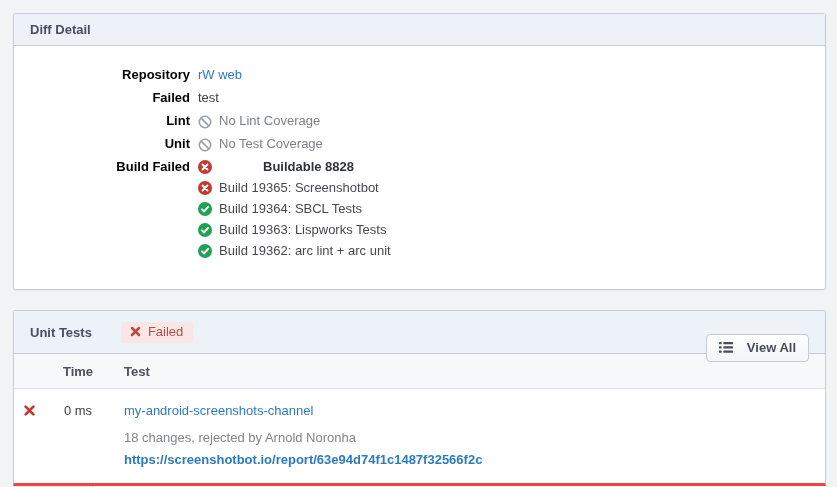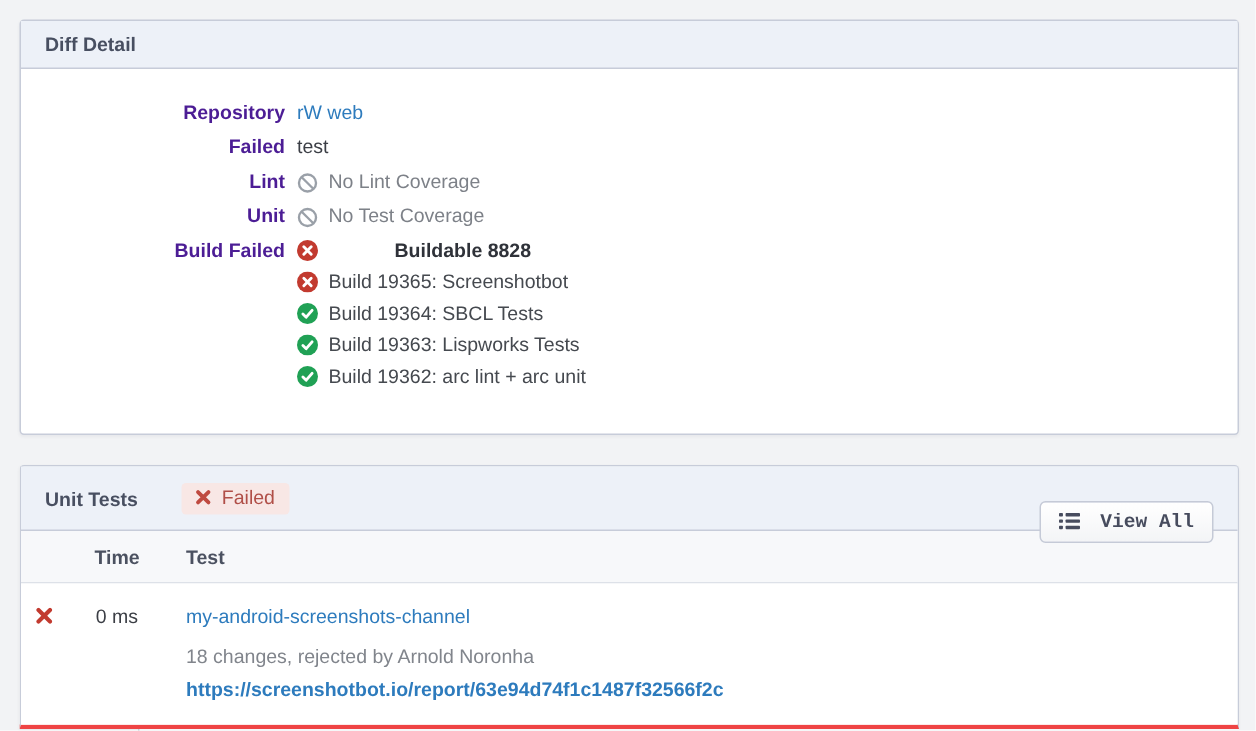--- a/index.html
+++ b/index.html
@@ -28,21 +28,21 @@
   }
   #diff-panel { margin-top: 13px; }
   #diff-panel .panel-hd { height: 32px; }
   #diff-panel .panel-bd { padding: 21px 16px 18px 0; min-height: 236px; }
 
   .prow { display: flex; align-items: flex-start; margin-bottom: 7px; line-height: 16px; }
   .plabel {
     flex: 0 0 176px;
     text-align: right;
     font-weight: bold;
-    color: #4c1d95;
+    color: #000000;
   }
   .pvalue { margin-left: 8px; display: flex; align-items: center; }
   .muted { color: #7d8188; }
   a.lnk { color: #2d7bbd; text-decoration: none; cursor: pointer; }
   .icn { display: inline-flex; flex: none; margin-right: 7px; position: relative; top: 1px; }
 
   .builds .brow { display: flex; align-items: flex-start; line-height: 16px; margin-bottom: 5px; }
   .btext { color: #45494f; }
   .btext.strong { font-weight: bold; color: #2f3239; padding-left: 44px; }
 
@@ -55,21 +55,21 @@
     color: #b04f48;
     font-weight: normal;
     padding: 3px 10px 4px 9px;
     border-radius: 3px;
     line-height: 14px;
   }
   .badge .icn { margin-right: 7px; top: 0; }
   .spacer { flex: 1; }
   .btn {
     display: inline-flex; align-items: center; gap: 7px;
-    font-family: Liberation Mono, monospace;
+    font-family: Liberation Sans, sans-serif;
     font-size: 13px; font-weight: bold; color: #474c5e;
     background: linear-gradient(#ffffff, #f3f4f6);
     border: 1px solid #c5cad7;
     border-radius: 4px;
     padding: 5px 12px 6px;
     cursor: pointer;
     margin-top: 32px;
   }
 
   .t-head {

